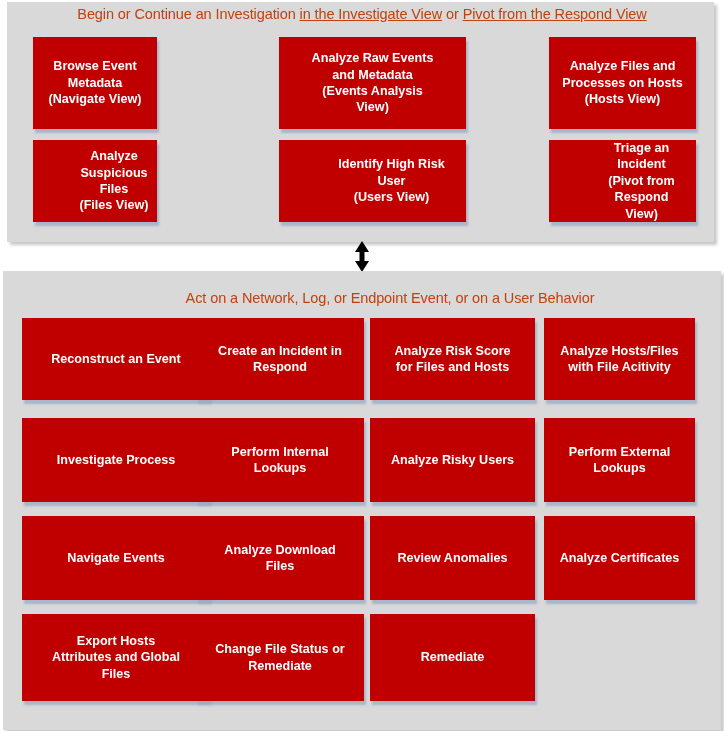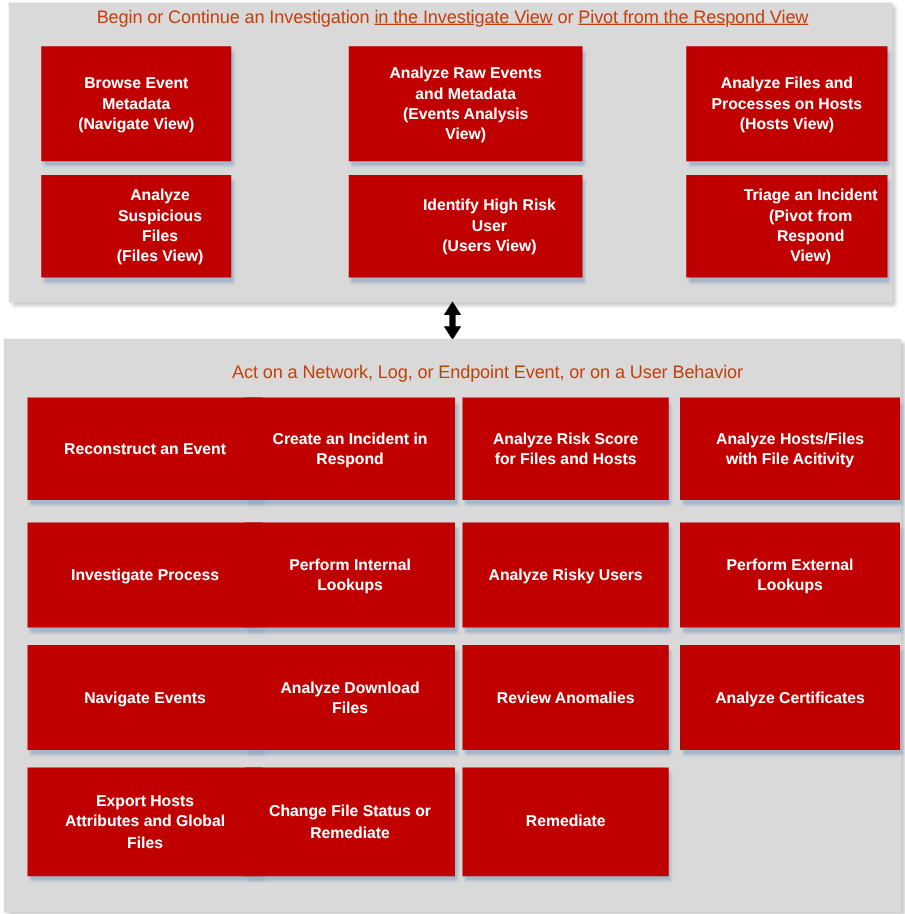--- a/index.html
+++ b/index.html
@@ -67,31 +67,31 @@
     text-align: center;
     box-sizing: border-box;
     padding: 2px 6px;
     
     box-shadow: 2px 4px 2px rgba(150,170,195,0.75);
     user-select: none;
   }
   .node span { display: block; width: 100%; }
 
   
-  .t-c1 { left: 33px;  width: 152px; justify-content: center; }
+  .t-c1 { left: 33px;  width: 124px; justify-content: center; }
   .t-c2 { left: 279px; width: 187px; }
-  .t-c3 { left: 549px; width: 161px; }
+  .t-c3 { left: 549px; width: 147px; }
   .t-r1 { top: 37px;  height: 92px; }
   .t-r2 { top: 140px; height: 82px; padding-left: 44px; }
 
   
   .b-c1 { left: 22px;  width: 188px; }
   .b-c2 { left: 196px; width: 168px; }
   .b-c3 { left: 370px; width: 165px; }
-  .b-c4 { left: 544px; width: 176px; }
+  .b-c4 { left: 544px; width: 151px; }
   .b-r1 { top: 318px; height: 82px; }
   .b-r2 { top: 418px; height: 84px; }
   .b-r3 { top: 516px; height: 84px; }
   .b-r4 { top: 614px; height: 87px; }
 
   
   #connector {
     position: absolute;
     left: 351px;
     top: 241px;

